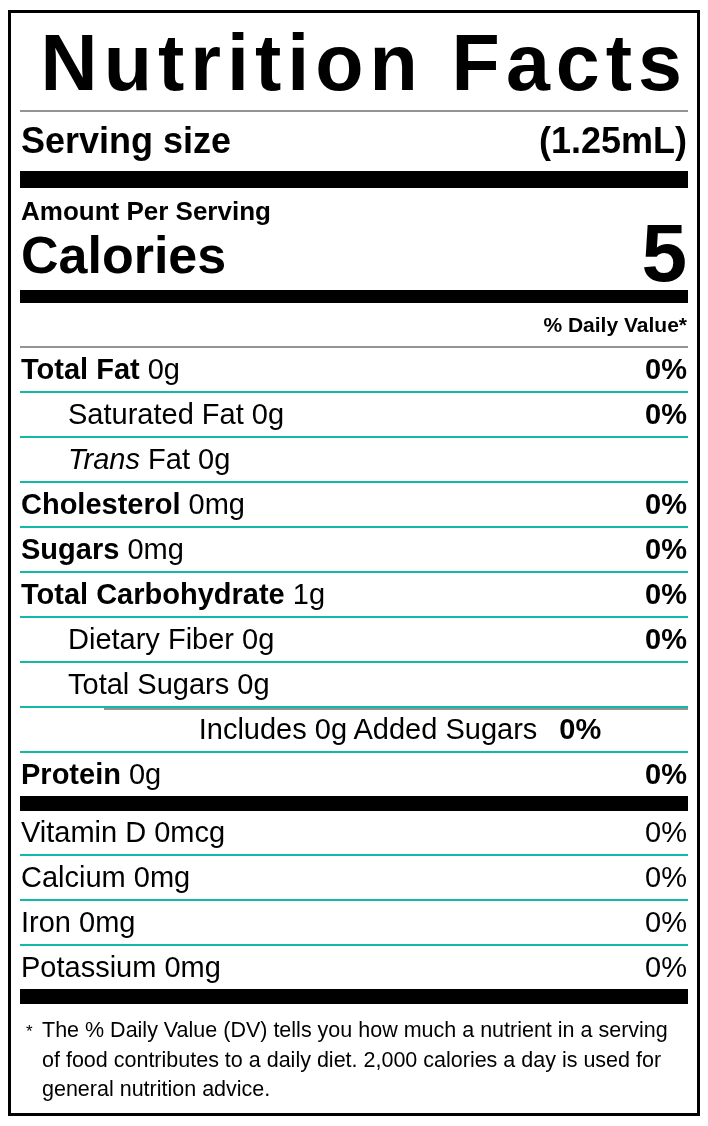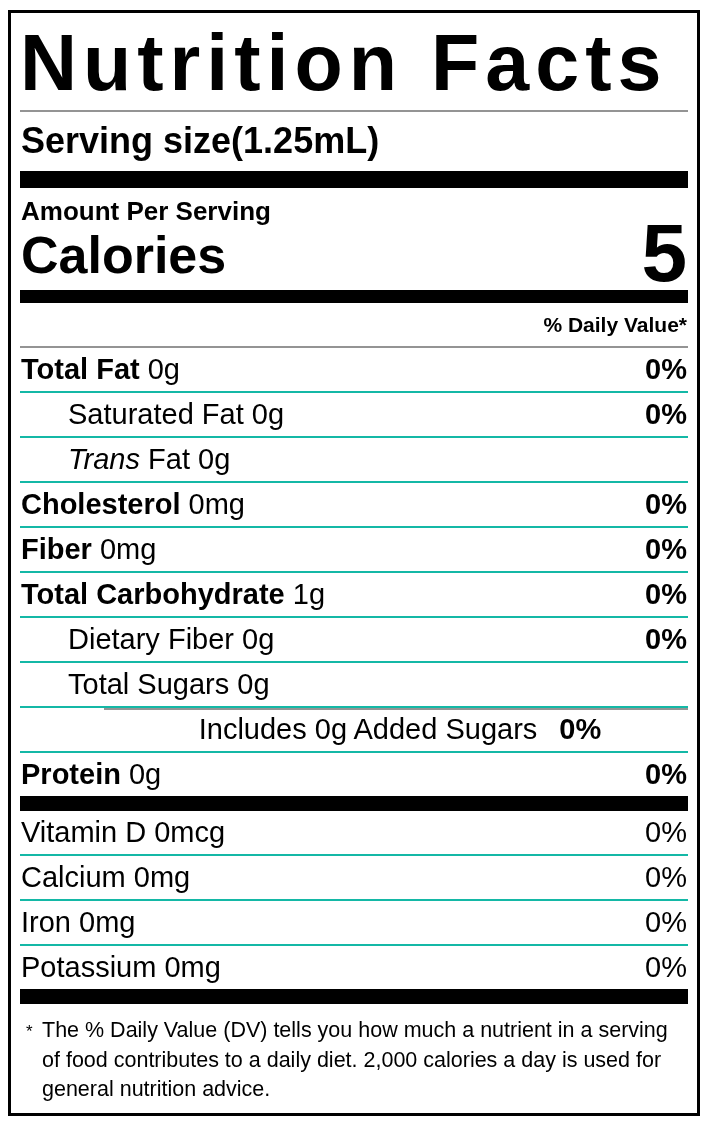--- a/index.html
+++ b/index.html
@@ -22,24 +22,26 @@
     overflow: hidden;
     background: #fff;
   }
   .title {
     margin: 2px 0 0 0;
     font-size: 79px;
     font-weight: bold;
     letter-spacing: 6px;
     line-height: 95px;
     white-space: nowrap;
+    text-align: right;
   }
   .rule { border-top: 2px solid #949494; }
   .serving-row {
     display: flex;
+    justify-content: space-between;
     align-items: baseline;
     font-size: 36px;
     font-weight: bold;
     padding: 8px 1px 9px 1px;
   }
   .bar { background: #000; }
   .bar-thick { height: 17px; }
   .bar-med   { height: 13px; }
   .bar-sec   { height: 15px; }
   .calories-block {
@@ -134,21 +136,21 @@
       </div>
       <div class="row indent1">
         <span><span class=" i">Trans</span>&nbsp;Fat 0g</span>
         <span class="row-dv b"></span>
       </div>
       <div class="row indent0">
         <span><span class="b">Cholesterol</span>&nbsp;0mg</span>
         <span class="row-dv b">0%</span>
       </div>
       <div class="row indent0">
-        <span><span class="b">Fiber</span>&nbsp;0mg</span>
+        <span><span class="b">Sugars</span>&nbsp;0mg</span>
         <span class="row-dv b">0%</span>
       </div>
       <div class="row indent0">
         <span><span class="b">Total Carbohydrate</span>&nbsp;1g</span>
         <span class="row-dv b">0%</span>
       </div>
       <div class="row indent1">
         <span><span class="">Dietary Fiber</span>&nbsp;0g</span>
         <span class="row-dv b">0%</span>
       </div>

